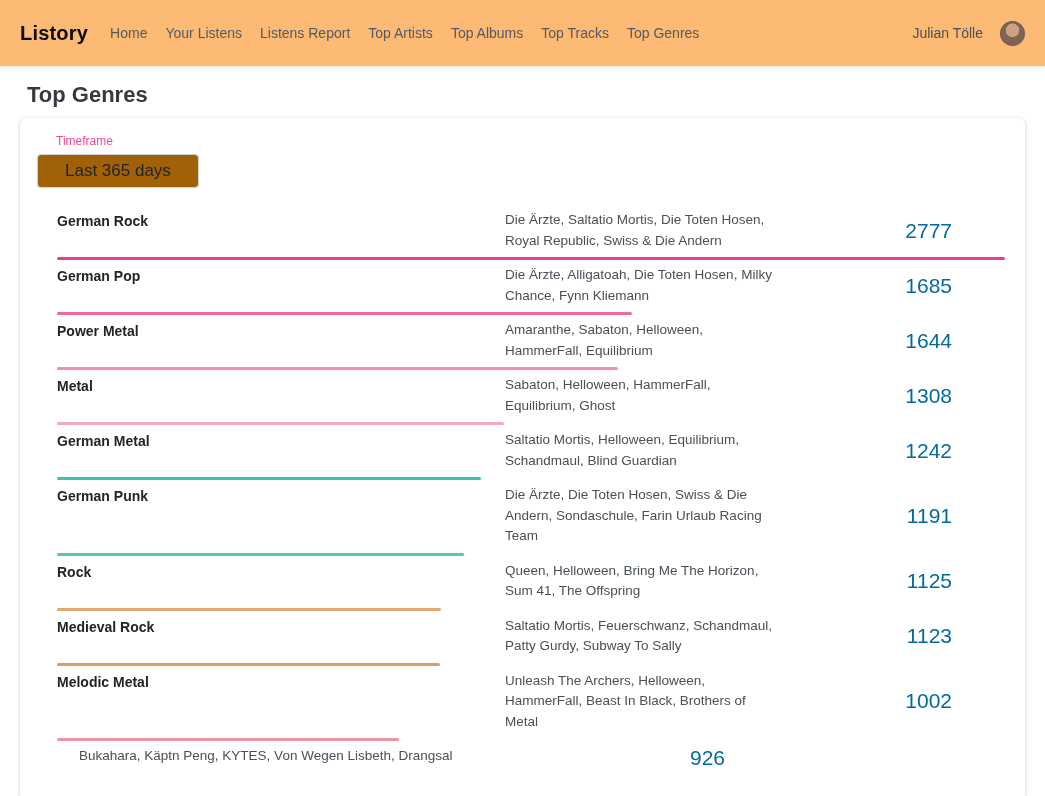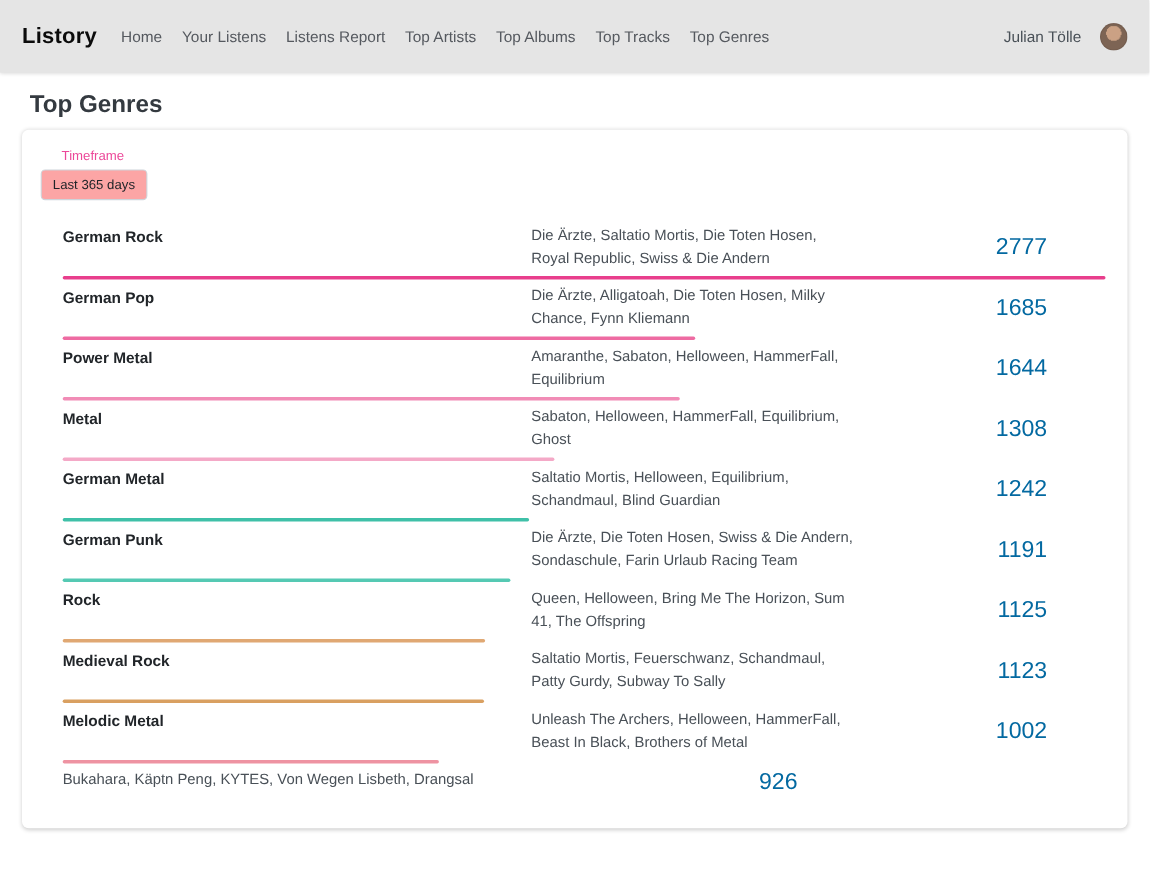--- a/index.html
+++ b/index.html
@@ -3,21 +3,21 @@
 <meta charset="utf-8">
 <style>
   * { margin:0; padding:0; box-sizing:border-box; }
   html, body {
     width:1045px; height:796px; overflow:hidden; background:#fff;
     font-family:"Liberation Sans","DejaVu Sans",sans-serif; color:#212529;
   }
   
   .navbar {
     display:flex; align-items:center; height:66px; padding:0 20px;
-    background:#e5e5e5; box-shadow:0 1px 3px rgba(0,0,0,.12);
+    background:#fdba74; box-shadow:0 1px 3px rgba(0,0,0,.12);
     position:relative; z-index:2;
   }
   .brand { font-size:20px; font-weight:700; color:#0b0b0b; margin-right:22px; letter-spacing:.2px; cursor:pointer; }
   .nav-items { display:flex; align-items:center; gap:18px; }
   .nav-item { font-size:14px; color:#55595f; cursor:pointer; white-space:nowrap; }
   .nav-right { margin-left:auto; display:flex; align-items:center; gap:17px; cursor:pointer; }
   .user-name { font-size:14px; color:#495057; }
   .avatar {
     width:25px; height:25px; border-radius:50%;
     background:radial-gradient(circle at 50% 36%, #cba184 0 36%, #7d6454 37% 100%);
@@ -26,33 +26,33 @@
   
   .page { padding:0 20px; }
   .page-title { font-size:22px; font-weight:700; color:#343a40; margin:16px 0 10px 7px; }
   .card {
     background:#fff; border-radius:6px;
     box-shadow:0 1px 4px rgba(0,0,0,.2);
     padding:14px 0 24px 17px;
   }
   .tf-label { font-size:12px; color:#ec4899; margin:2px 0 6px 19px; }
   .tf-btn {
-    display:inline-block; font-size:12px; color:#212529; background:#fca5a5;
-    border:1px solid #ced4da; border-radius:4px; padding:6px 10px;
+    display:inline-block; font-size:17px; color:#212529; background:#a16207;
+    border:1px solid #ced4da; border-radius:4px; padding:6px 27px;
     font-family:inherit; cursor:pointer;
   }
   
   .genre-table { margin:17px 0 0 20px; width:948px; }
   .genre-row { display:block; }
   .genre-row-main {
     display:grid; grid-template-columns:426px 295px 1fr;
     padding:5px 0 6px; align-items:start;
   }
   .genre-name { font-size:14px; font-weight:700; color:#212529; line-height:20px; padding-top:1px; }
-  .genre-artists { font-size:13.5px; color:#495057; line-height:20.5px; }
+  .genre-artists { font-size:13.5px; color:#495057; line-height:20.5px;margin-left:22px; }
   .genre-count { font-size:21px; color:#0369a1; align-self:center; justify-self:end; padding-right:53px; }
   .genre-bar { height:3px; border-radius:2px; background:#e83e8c; }
 </style>
 </head>
 <body>
 
 <header class="navbar">
   <div class="brand">Listory</div>
   <nav class="nav-items">
       <a class="nav-item">Home</a>

